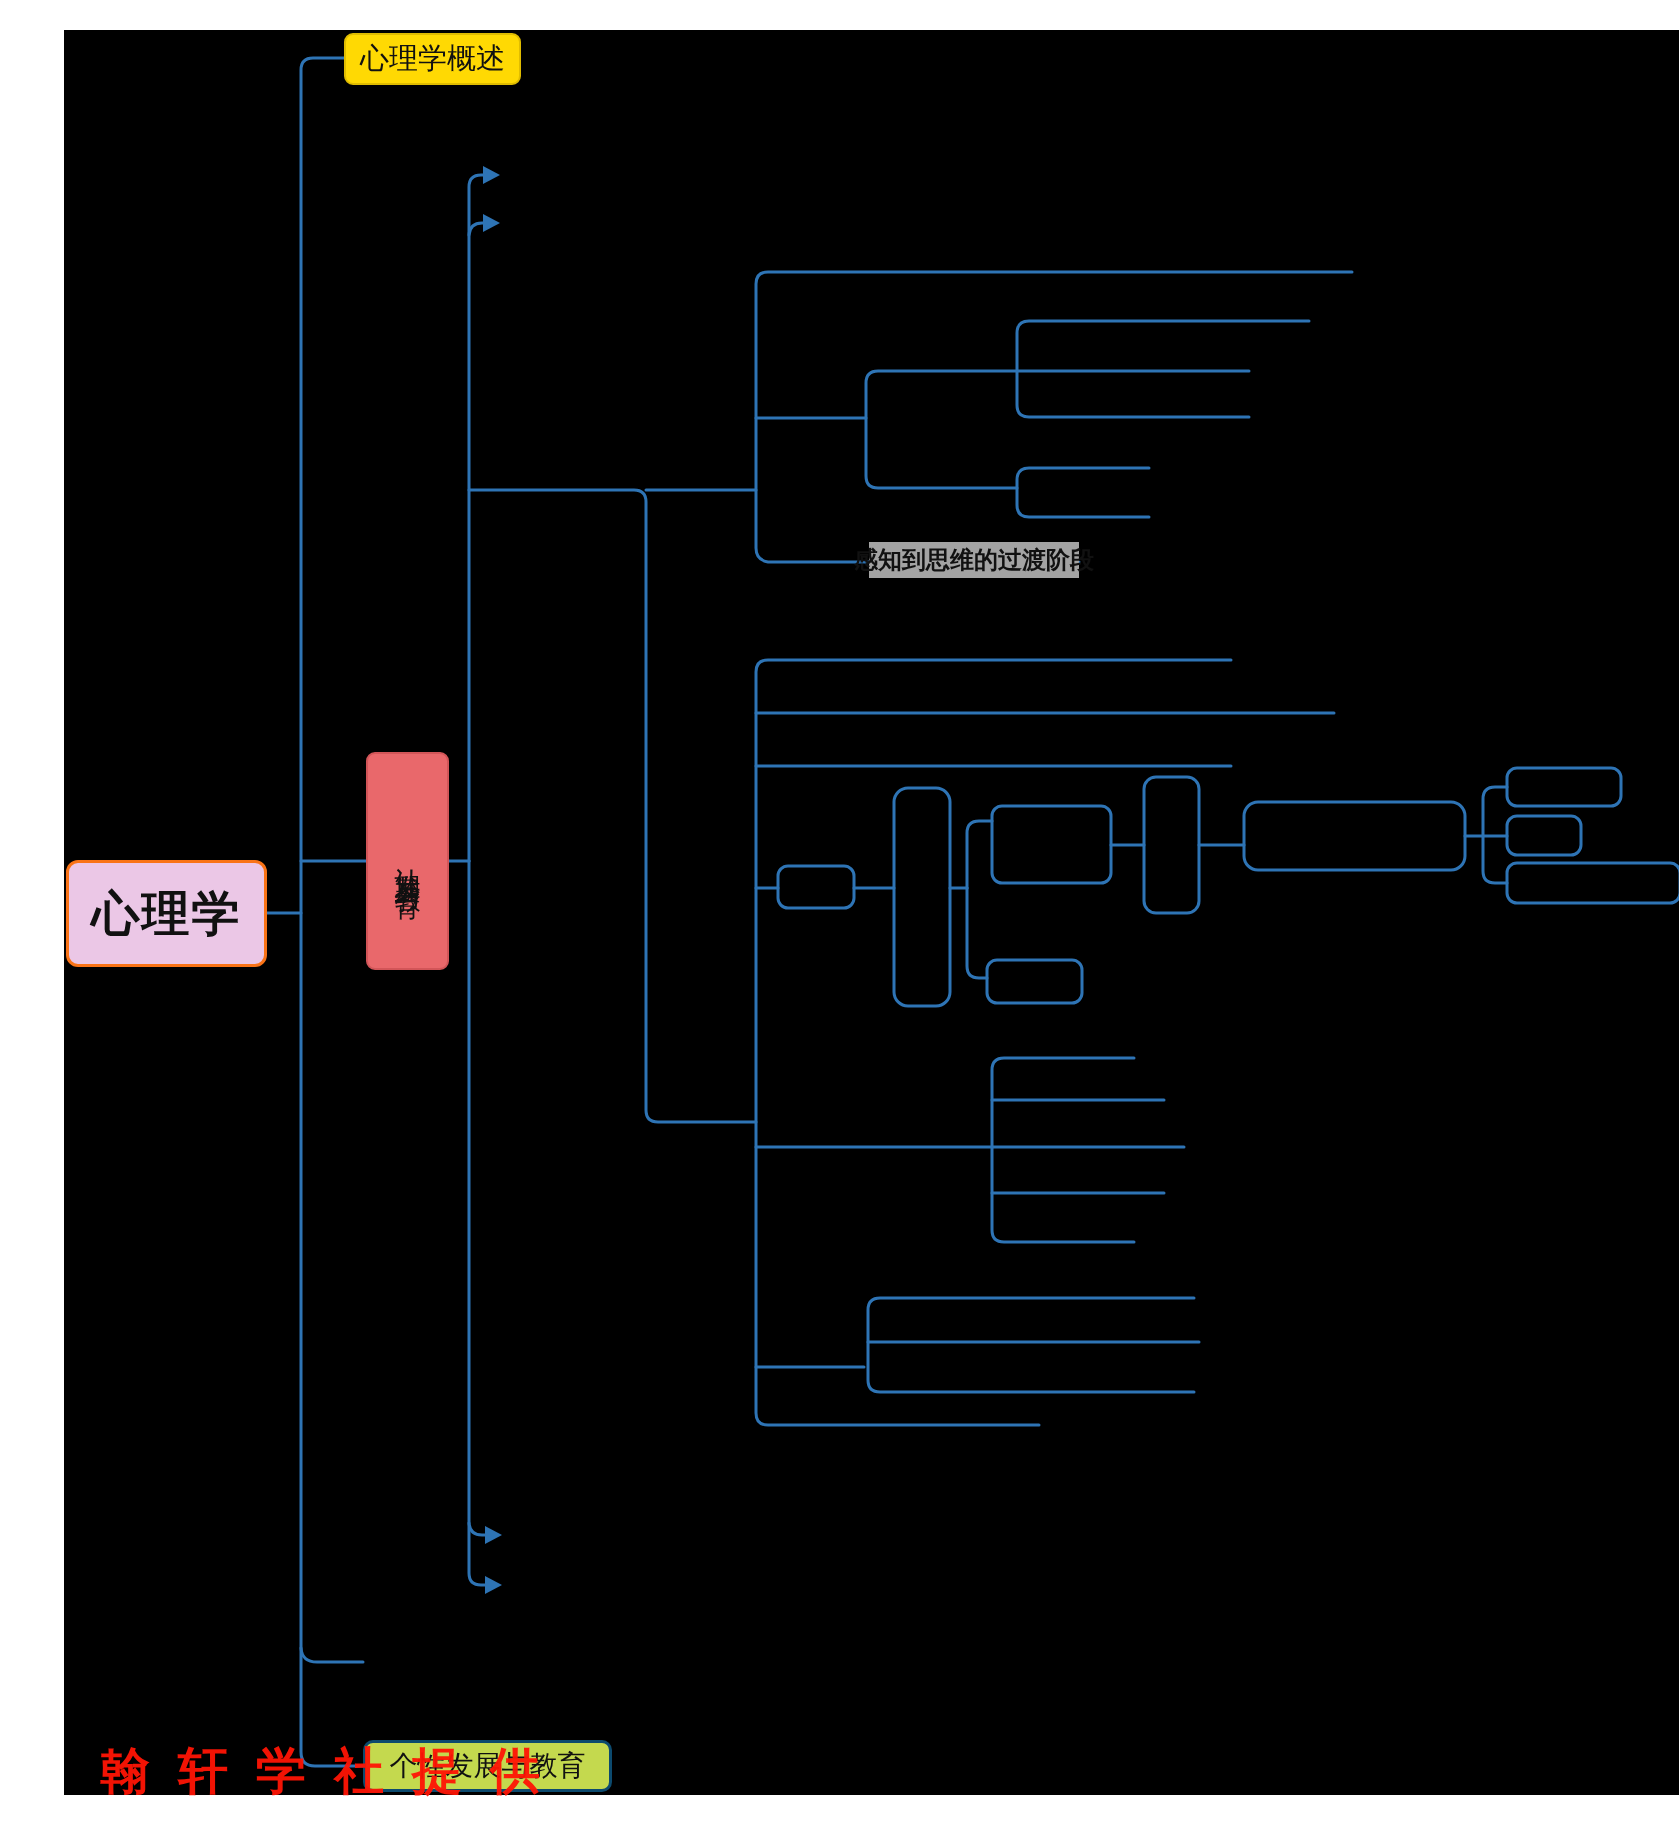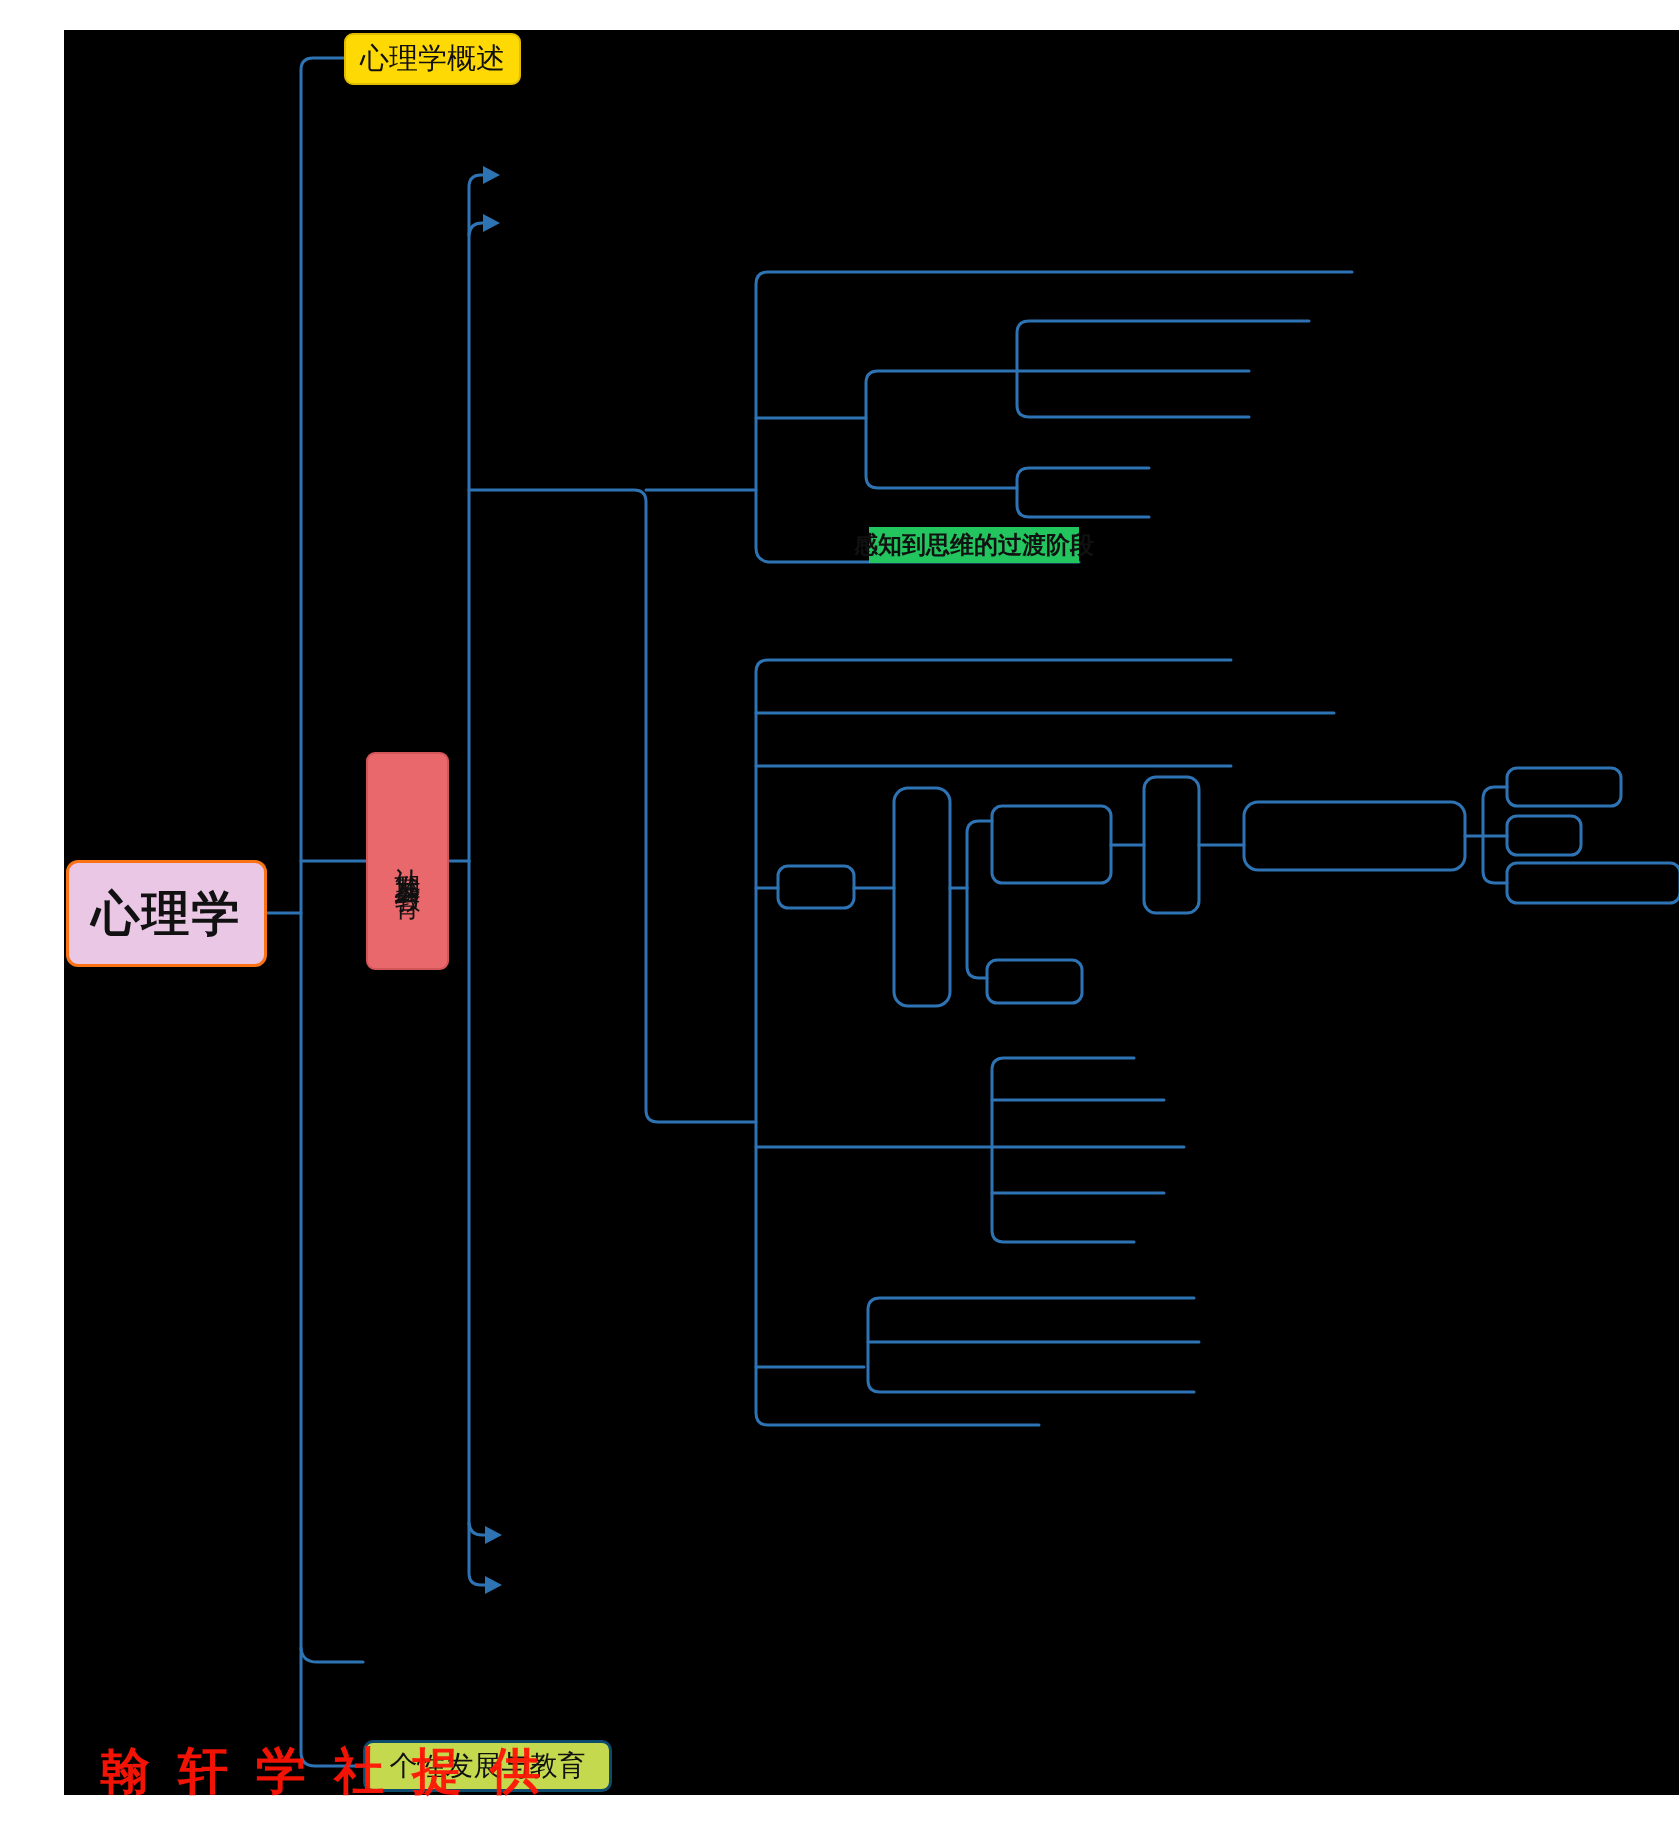--- a/index.html
+++ b/index.html
@@ -13,21 +13,21 @@
         border:2px solid #E0BC00;border-radius:9px;font-size:29px;}
   .node-root{left:32px;top:860px;width:201px;height:107px;background:#EBC7E6;
         border:3px solid #f97316;border-radius:12px;font-size:48px;font-weight:bold;letter-spacing:2px;}
   .node-cognitive{left:332px;top:752px;width:83px;height:218px;background:#E9686B;
         border:2px solid #D25558;border-radius:9px;font-size:26px;
         writing-mode:vertical-rl;text-orientation:upright;letter-spacing:4px;line-height:83px;}
   .node-emotion{left:329px;top:1637px;width:326px;height:52px;background:#F2F5FA;
         border-radius:10px;font-size:28px;box-shadow:0 2px 4px rgba(0,0,0,.35);}
   .node-personality{left:329px;top:1740px;width:249px;height:52px;background:#C4D94E;
         border:3px solid #0c4a6e;border-radius:10px;font-size:28px;}
-  .node-highlight{left:835px;top:527px;width:210px;height:36px;background:#22c55e;
+  .node-highlight{left:835px;top:542px;width:210px;height:36px;background:#a3a3a3;
         font-size:24px;font-weight:bold;white-space:nowrap;}
   .watermark{position:absolute;left:66px;top:1738px;color:#FF1505;font-size:50px;font-weight:bold;
         letter-spacing:28px;white-space:nowrap;z-index:50;opacity:.95;}
 </style>
 </head>
 <body>
 
 <div id="stage">
   <div id="blackboard"></div>
 

